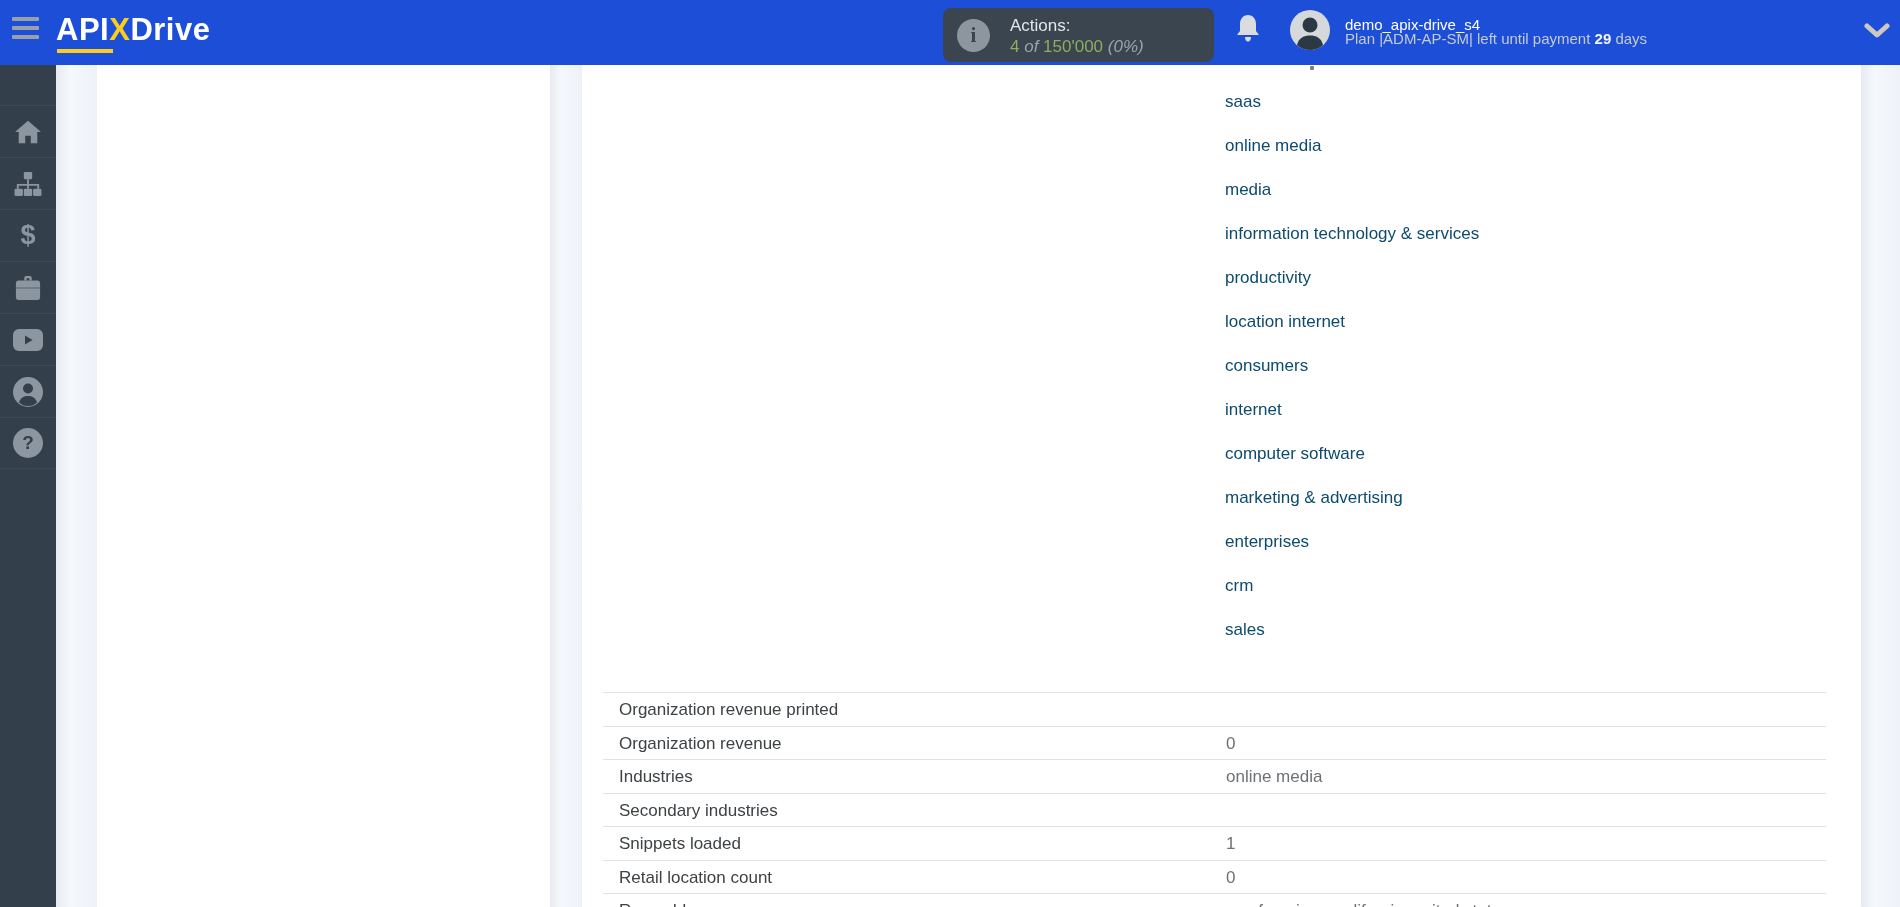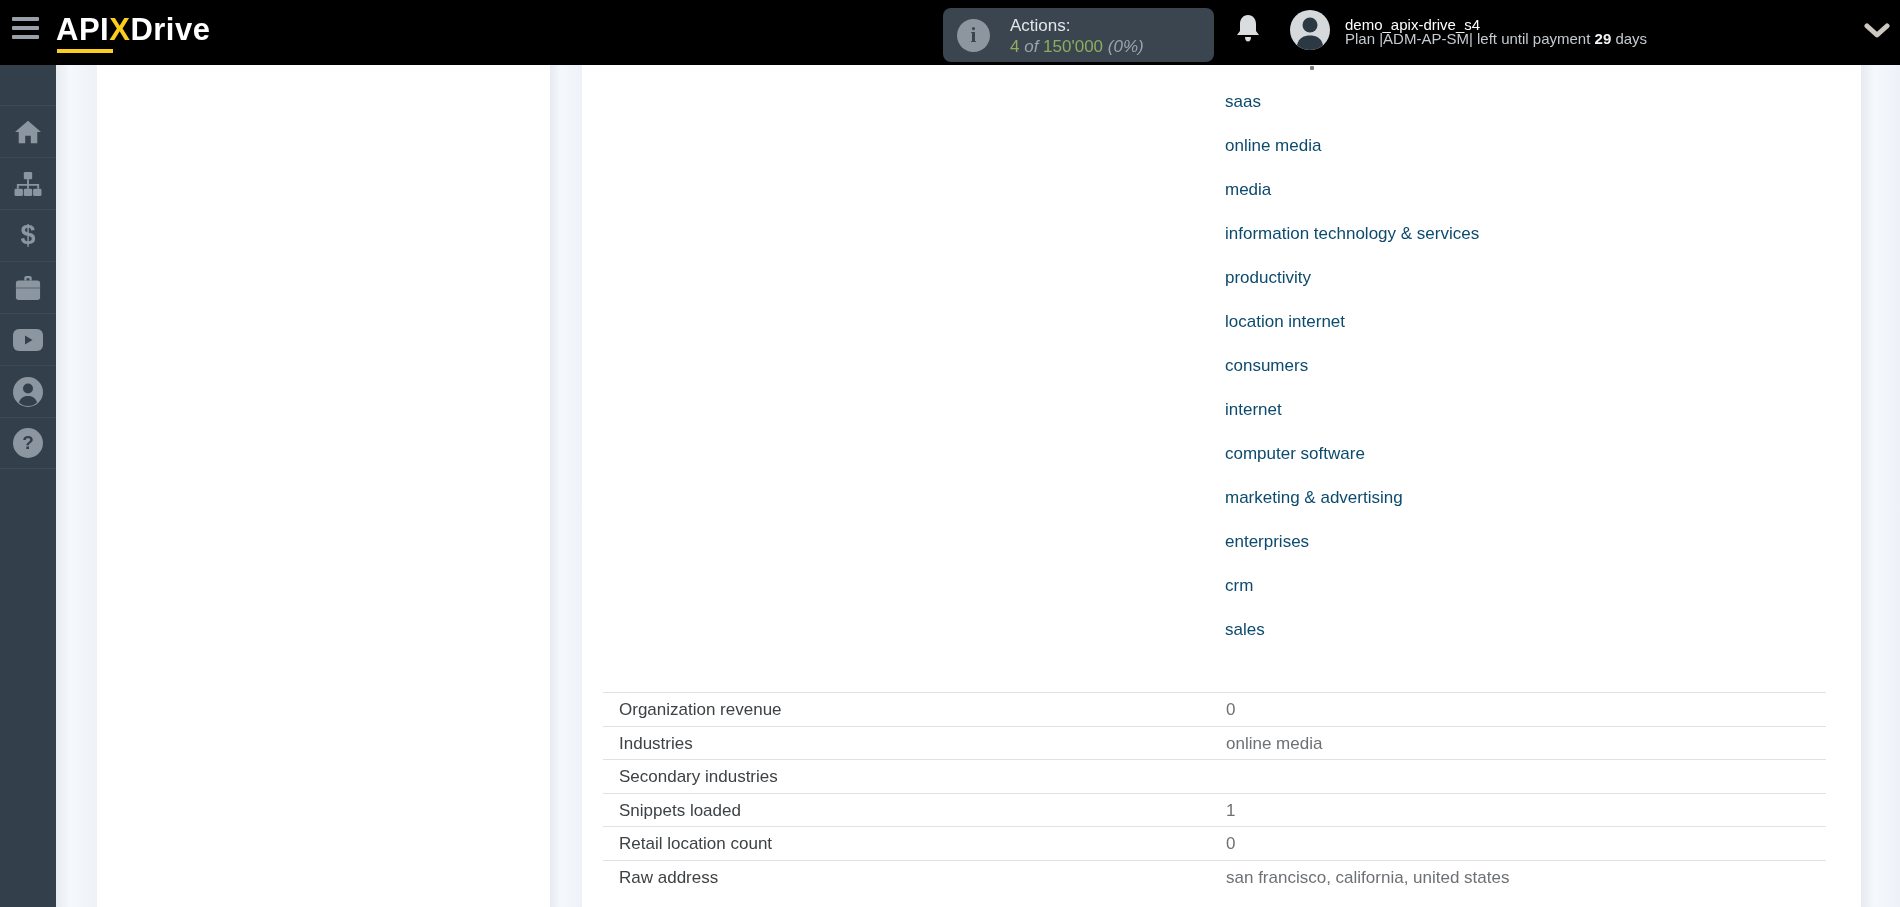--- a/index.html
+++ b/index.html
@@ -1,20 +1,20 @@
 <!DOCTYPE html>
 <html><head>
 <meta charset="utf-8">
 <style>
   * { margin:0; padding:0; box-sizing:border-box; }
   html,body { width:1900px; height:907px; overflow:hidden; }
   body { position:relative; font-family:"Liberation Sans", sans-serif; background:#ffffff; }
 
   
-  .header { position:absolute; left:0; top:0; width:1900px; height:65px; background:#000000; z-index:30; }
+  .header { position:absolute; left:0; top:0; width:1900px; height:65px; background:#1d4ed8; z-index:30; }
   .hamburger { position:absolute; left:12px; top:17px; width:27px; height:22px; cursor:pointer; }
   .hamburger span { display:block; width:27px; height:4px; background:#98a1a9; border-radius:1px; margin-bottom:5px; }
   .logo { position:absolute; left:56px; top:13px; font-size:31px; font-weight:bold; letter-spacing:.5px; line-height:34px; white-space:nowrap; }
   .logo .w { color:#ffffff; }
   .logo .y { color:#fccd1d; }
   .logo-underline { position:absolute; left:57px; top:49px; width:56px; height:4px; background:#fccd1d; }
 
   .actions-box { position:absolute; left:943px; top:8px; width:271px; height:54px; background:#3a4550; border-radius:8px; }
   .info-circle { position:absolute; left:14px; top:11px; width:33px; height:33px; border-radius:50%; background:#8d969e;
                  color:#39444f; font-family:"Liberation Serif", serif; font-weight:bold; font-size:21px;
@@ -181,20 +181,24 @@
   <div class="tag-item">internet</div>
   <div class="tag-item">computer software</div>
   <div class="tag-item">marketing &amp; advertising</div>
   <div class="tag-item">enterprises</div>
   <div class="tag-item">crm</div>
   <div class="tag-item">sales</div>
 </div>
 
 <div class="kv-table">
   <div class="kv-row">
+    <span class="kv-label">Organization revenue printed</span>
+    <span class="kv-value"></span>
+  </div>
+  <div class="kv-row">
     <span class="kv-label">Organization revenue</span>
     <span class="kv-value">0</span>
   </div>
   <div class="kv-row">
     <span class="kv-label">Industries</span>
     <span class="kv-value">online media</span>
   </div>
   <div class="kv-row">
     <span class="kv-label">Secondary industries</span>
     <span class="kv-value"></span>

